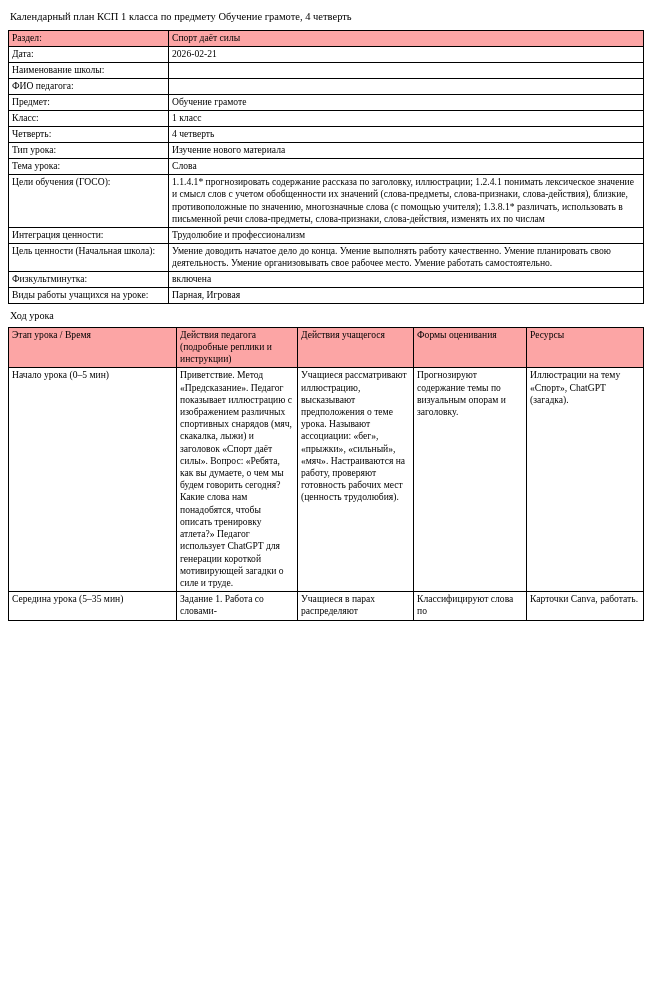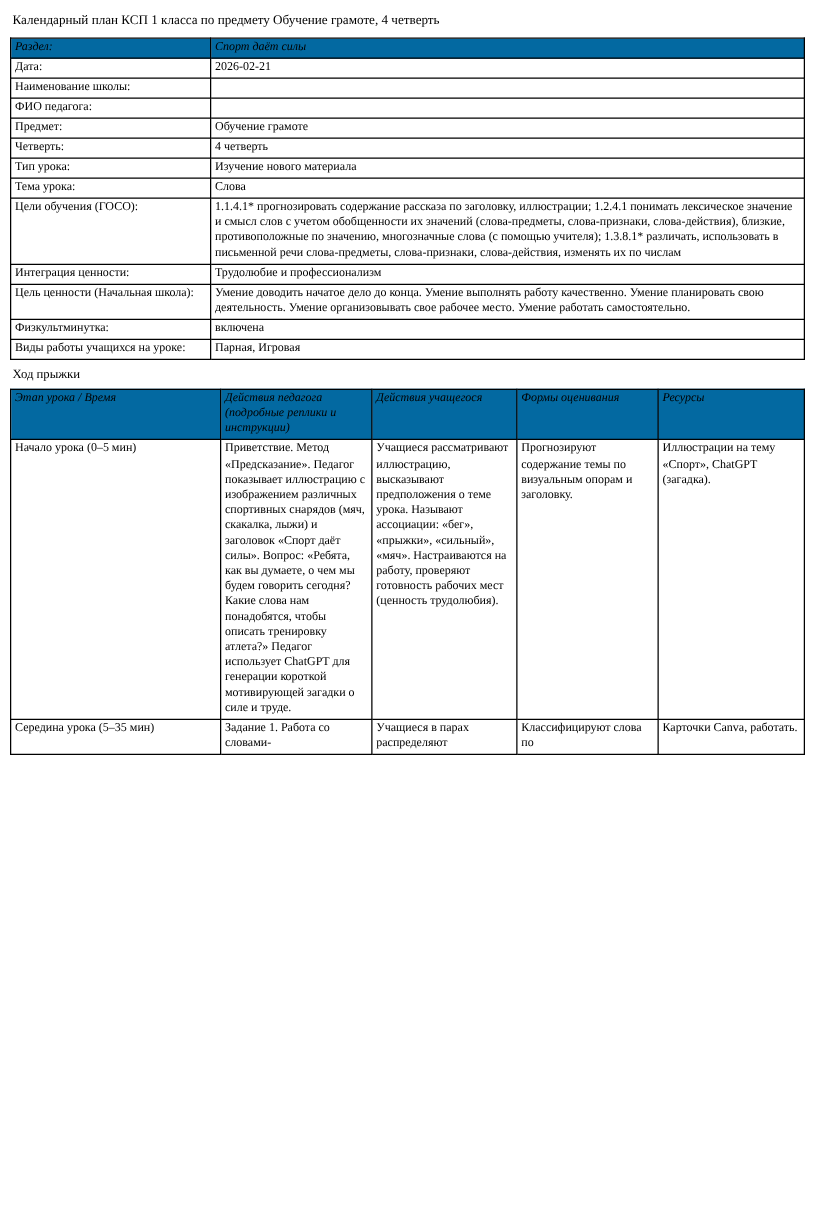--- a/index.html
+++ b/index.html
@@ -37,22 +37,21 @@
     border: 1px solid #000000;
     padding: 1px 3px 2px 3px;
     vertical-align: top;
     line-height: 12.05px;
     word-wrap: break-word;
     overflow-wrap: break-word;
     hyphens: none;
   }
   
   .shaded > td {
-    background: #0369a1;
-    font-style: italic;
+    background: #fca5a5;
   }
   
   .info-table col.c1 { width: 160px; }
   .info-table col.c2 { width: 475px; }
 
   .section-title {
     font-size: 10.2px;
     line-height: 13px;
     margin: 5px 0 5px 2px;
   }
@@ -93,20 +92,24 @@
         </tr>
         <tr>
           <td>ФИО педагога:</td>
           <td></td>
         </tr>
         <tr>
           <td>Предмет:</td>
           <td>Обучение грамоте</td>
         </tr>
         <tr>
+          <td>Класс:</td>
+          <td>1 класс</td>
+        </tr>
+        <tr>
           <td>Четверть:</td>
           <td>4 четверть</td>
         </tr>
         <tr>
           <td>Тип урока:</td>
           <td>Изучение нового материала</td>
         </tr>
         <tr>
           <td>Тема урока:</td>
           <td>Слова</td>
@@ -127,21 +130,21 @@
           <td>Физкультминутка:</td>
           <td>включена</td>
         </tr>
         <tr>
           <td>Виды работы учащихся на уроке:</td>
           <td>Парная, Игровая</td>
         </tr>
       </tbody>
   </table>
 
-  <div class="section-title">Ход прыжки</div>
+  <div class="section-title">Ход урока</div>
 
   <table class="flow-table">
     <colgroup>
         <col class="f1">
         <col class="f2">
         <col class="f3">
         <col class="f4">
         <col class="f5">
       </colgroup>
     <tbody>

